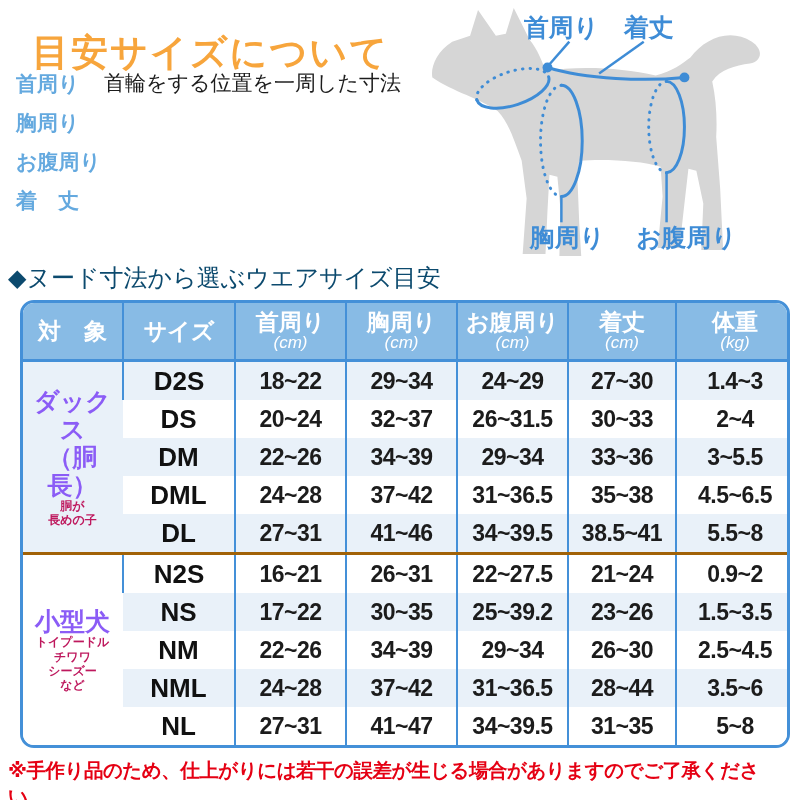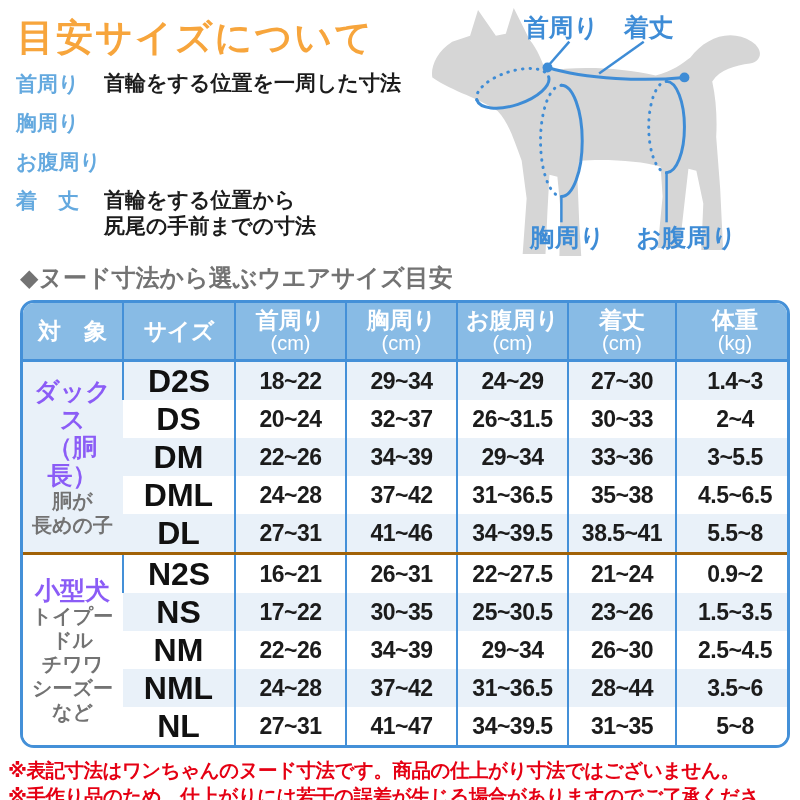--- a/index.html
+++ b/index.html
@@ -1,47 +1,47 @@
 <!DOCTYPE html>
 <html><head>
 <meta charset="utf-8">
 <style>
   html,body{margin:0;padding:0;background:#fff;}
   body{width:800px;height:800px;overflow:hidden;font-family:"Liberation Sans","DejaVu Sans",sans-serif;}
   .page{position:relative;width:800px;height:800px;background:#fff;}
 
   
   .header-area{position:relative;height:262px;}
-  .page-title{position:absolute;left:16px;top:12px;margin:1px;font-size:37px;font-weight:700;color:#F7A53C;letter-spacing:2px;}
+  .page-title{position:absolute;left:16px;top:12px;margin:16px;font-size:37px;font-weight:700;color:#F7A53C;letter-spacing:2px;}
   .legend{position:absolute;left:16px;top:70px;width:420px;}
   .legend-row{display:flex;margin-bottom:11px;align-items:flex-start;}
   .legend-term{flex:0 0 88px;font-size:21px;font-weight:700;color:#64A9DF;white-space:nowrap;}
-  .legend-desc{font-size:21px;font-weight:700;color:#1c1c1c;line-height:1.22;}
+  .legend-desc{font-size:21px;font-weight:400;color:#1c1c1c;line-height:1.22;}
   .dog-wrap{position:absolute;right:0;top:0;width:378px;height:262px;}
 
   
-  .section-title{margin:0 0 6px 20px;font-size:24px;font-weight:700;color:#737373;}
+  .section-title{margin:0 0 6px 8px;font-size:24px;font-weight:400;color:#0c4a6e;}
 
   
   .table-wrap{margin:0 10px 0 20px;border:3px solid #4490D8;border-radius:14px;overflow:hidden;}
   table.size-table{width:100%;border-collapse:collapse;table-layout:fixed;}
   .size-table th,.size-table td{border-left:2px solid #4490D8;text-align:center;vertical-align:middle;padding:0;}
   .size-table th:first-child,.size-table td.group-cell{border-left:none;margin-left:32px;}
   .size-table tr td:first-child{border-left:none;}
   .size-table thead th{background:#88BBE5;color:#fff;height:56px;border-bottom:3px solid #4490D8;}
   .th-label{font-size:23px;font-weight:700;line-height:1.05;}
-  .th-unit{font-size:20px;font-weight:400;line-height:1.1;}
+  .th-unit{font-size:17px;font-weight:400;line-height:1.1;font-style:italic;}
   .size-table tbody td{height:38px;background:#fff;}
   .size-table tbody tr.stripe td{background:#E9F1F9;}
   .size-table tbody td.group-cell{background:#fff;}
   .size-table tbody tr.group-top td{border-top:3px solid #a16207;}
-  td.size-code{font-size:32px;font-weight:700;color:#111;}
+  td.size-code{font-size:26px;font-weight:700;color:#111;}
   td.val{font-size:23px;font-weight:600;color:#1c1c1c;letter-spacing:-0.5px;}
   .g-name{font-size:25px;font-weight:700;color:#8b5cf6;line-height:1.12;}
-  .g-sub{font-size:20px;font-weight:600;color:#737373;line-height:1.2;}
+  .g-sub{font-size:12px;font-weight:600;color:#be185d;line-height:1.2;}
 
   
   .notes{margin:9px 6px 0 8px;}
   .note-line{font-size:19.5px;font-weight:700;color:#E50013;line-height:1.35;letter-spacing:-0.5px;}
 </style>
 </head>
 <body>
 
 <div class="page">
 
@@ -54,24 +54,20 @@
         <span class="legend-desc">首輪をする位置を一周した寸法</span>
       </div>
       <div class="legend-row">
         <span class="legend-term">胸周り</span>
       </div>
       <div class="legend-row">
         <span class="legend-term">お腹周り</span>
       </div>
       <div class="legend-row">
         <span class="legend-term">着　丈</span>
-        <span class="legend-desc">
-          <span>首輪をする位置から</span><br>
-          <span>尻尾の手前までの寸法</span>
-        </span>
       </div>
     </div>
 
     <div class="dog-wrap">
       <svg width="378" height="262" viewBox="0 0 380 264">
 
         <path fill="#D6D6D6" d="
           M 10 78
           C 8 68 14 52 30 42
           L 48 36 L 56 10 L 74 36 L 84 34 L 92 8 L 108 40
@@ -226,21 +222,21 @@
             <td class="val">16~21</td>
             <td class="val">26~31</td>
             <td class="val">22~27.5</td>
             <td class="val">21~24</td>
             <td class="val">0.9~2</td>
           </tr>
           <tr class="stripe">
             <td class="size-code">NS</td>
             <td class="val">17~22</td>
             <td class="val">30~35</td>
-            <td class="val">25~30.5</td>
+            <td class="val">25~39.2</td>
             <td class="val">23~26</td>
             <td class="val">1.5~3.5</td>
           </tr>
           <tr>
             <td class="size-code">NM</td>
             <td class="val">22~26</td>
             <td class="val">34~39</td>
             <td class="val">29~34</td>
             <td class="val">26~30</td>
             <td class="val">2.5~4.5</td>
@@ -259,17 +255,16 @@
             <td class="val">41~47</td>
             <td class="val">34~39.5</td>
             <td class="val">31~35</td>
             <td class="val">5~8</td>
           </tr>
         </tbody>
     </table>
   </div>
 
   <div class="notes">
-    <div class="note-line">※表記寸法はワンちゃんのヌード寸法です。商品の仕上がり寸法ではございません。</div>
     <div class="note-line">※手作り品のため、仕上がりには若干の誤差が生じる場合がありますのでご了承ください。</div>
   </div>
 
 </div>
 
 </body></html>

